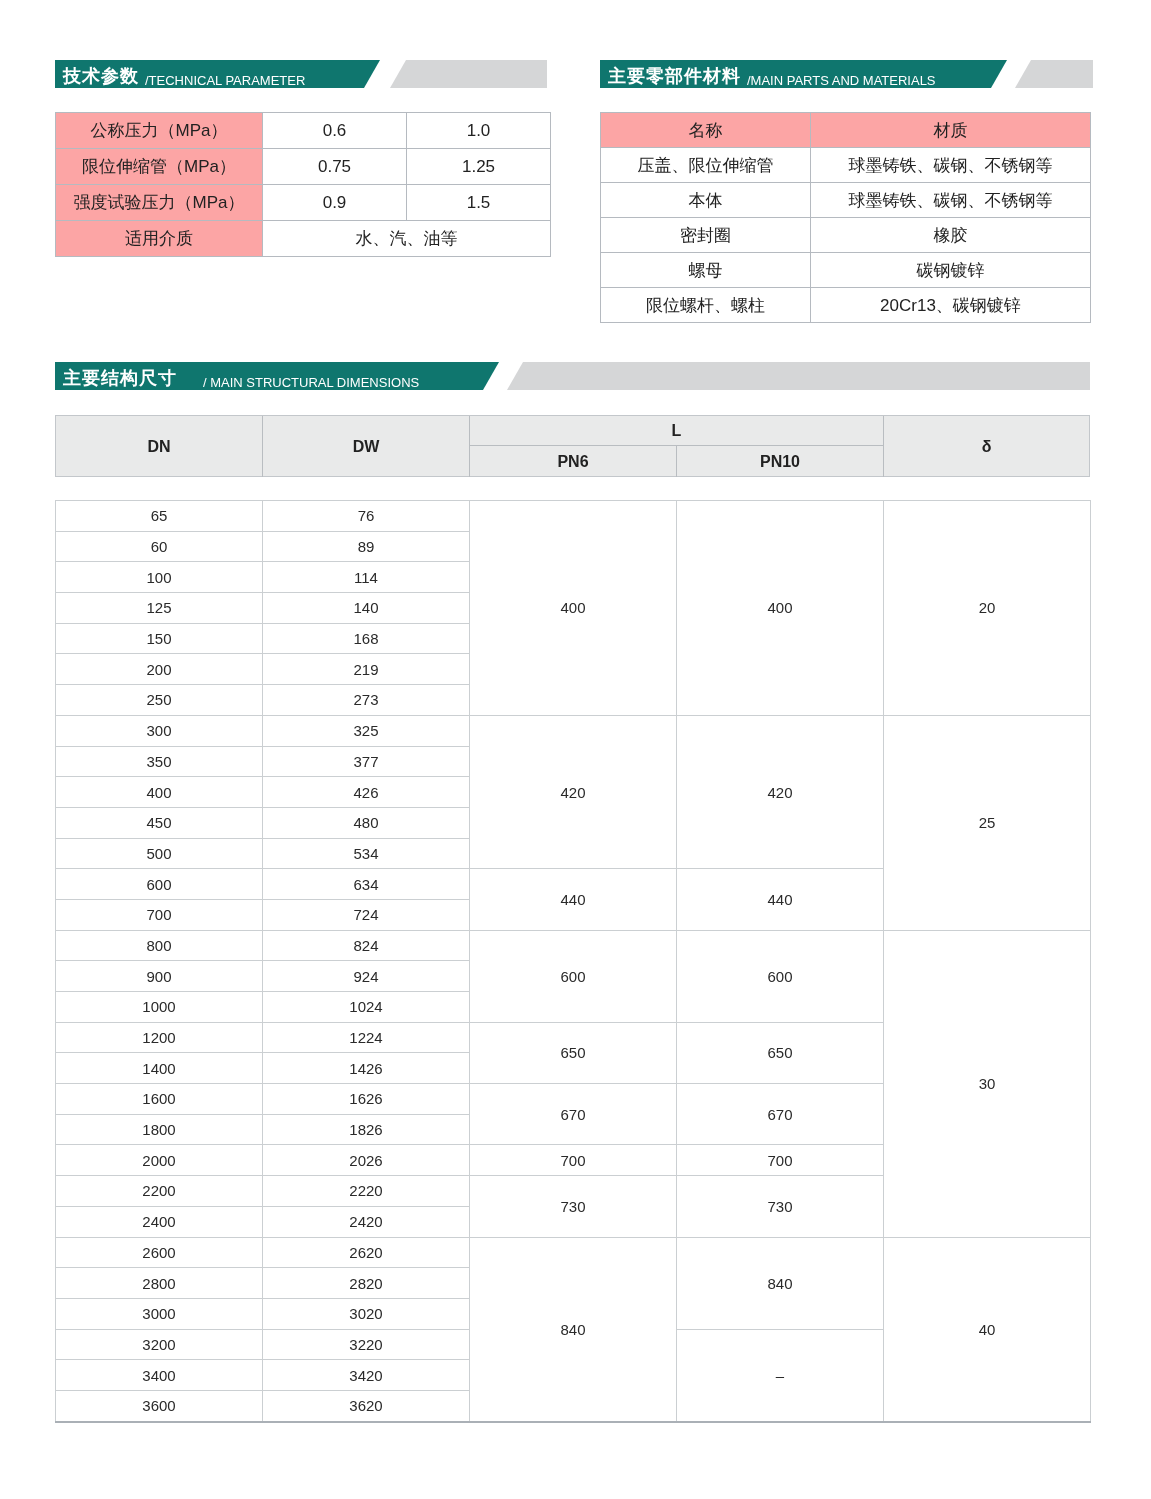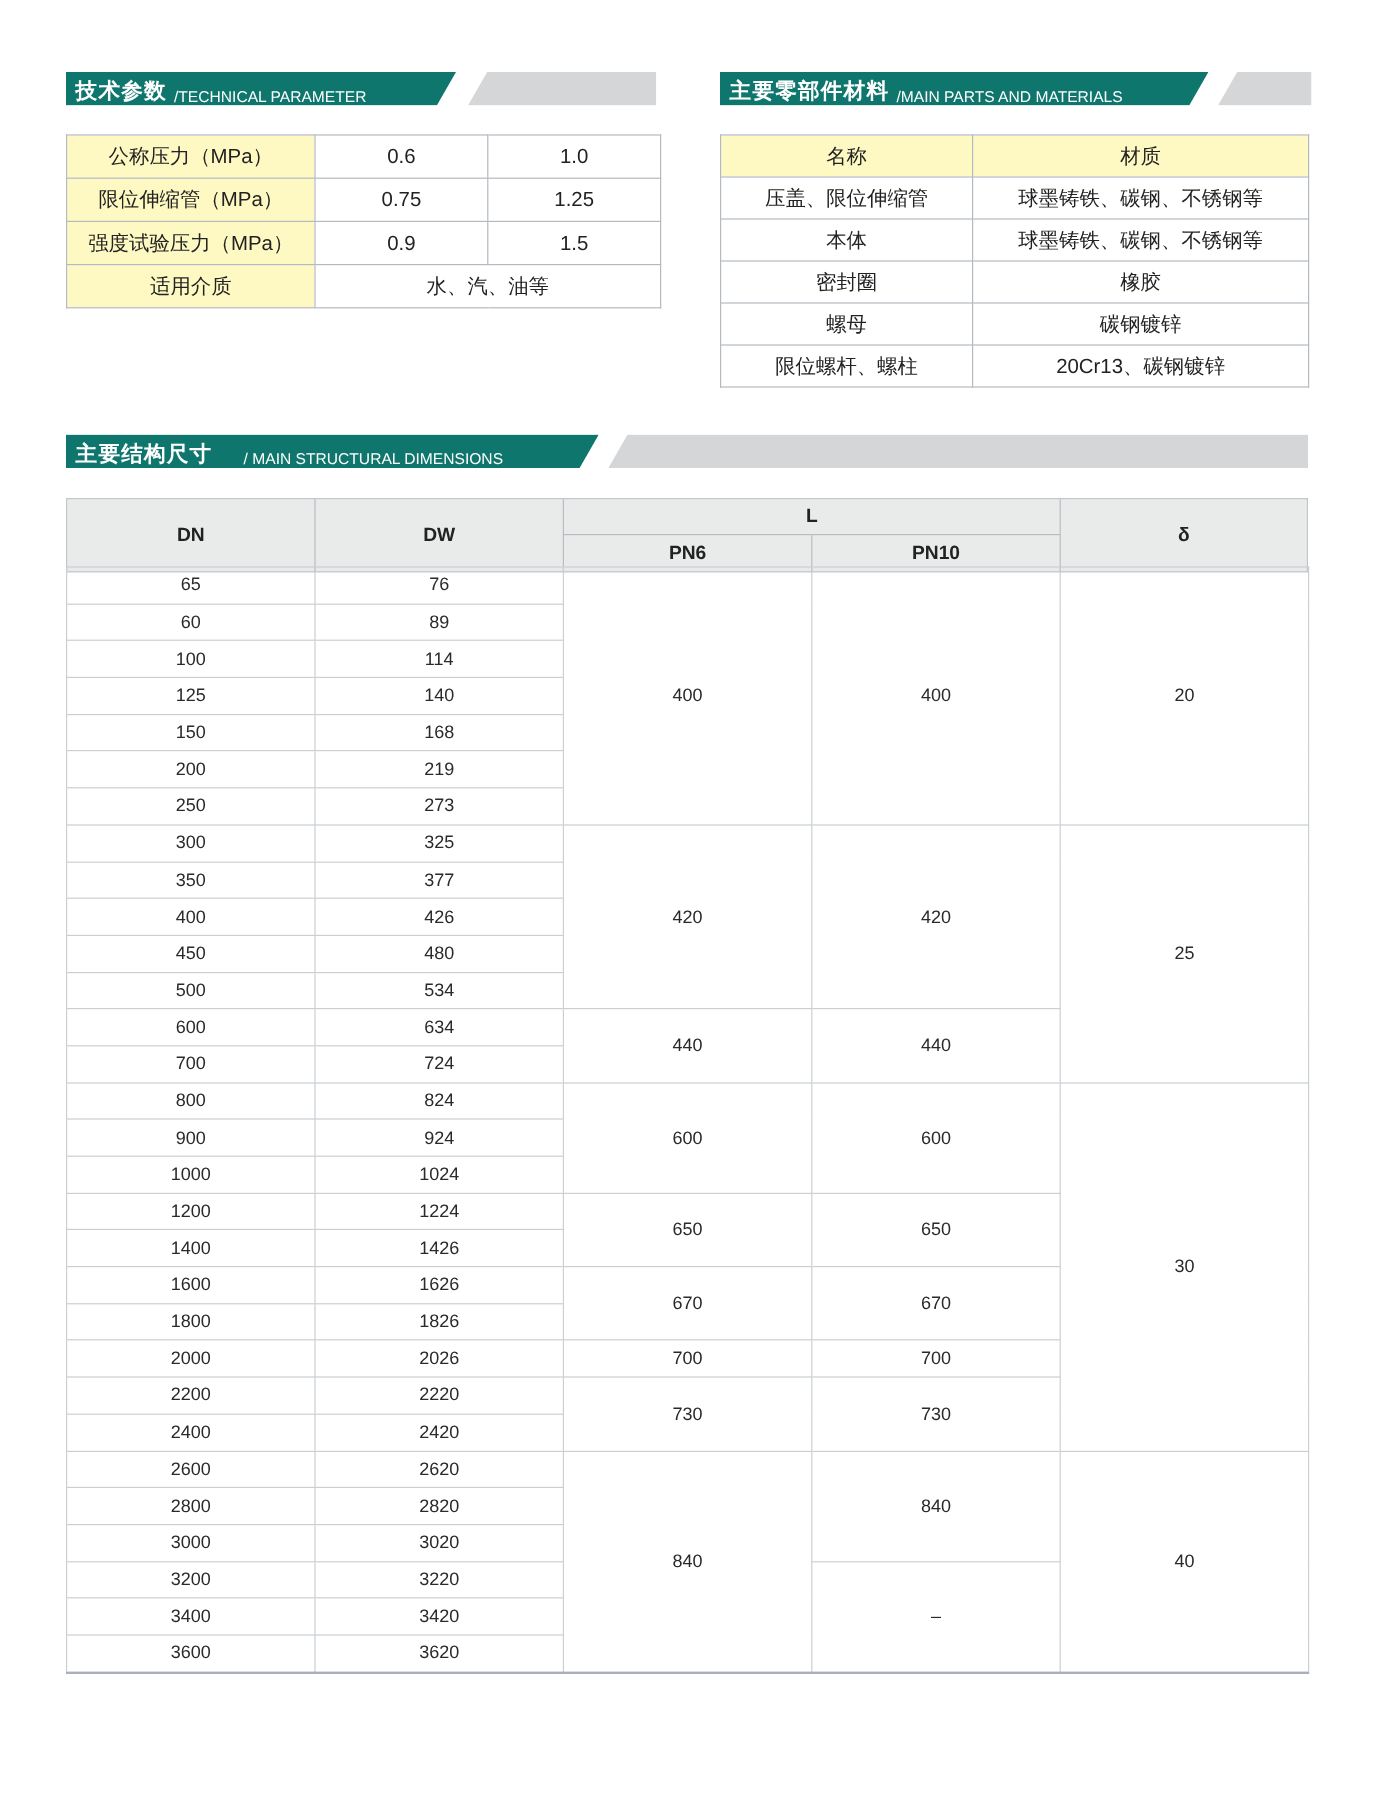--- a/index.html
+++ b/index.html
@@ -22,42 +22,42 @@
   .banner-en{font-size:13px;margin-left:6px;white-space:nowrap;}
   
   table{border-collapse:collapse;table-layout:fixed;}
   .small-table{position:absolute;}
   .small-table td,.small-table th{
     border:1px solid #b5bac0;text-align:center;vertical-align:middle;
     font-size:17px;font-weight:normal;padding:0;overflow:hidden;white-space:nowrap;
   }
   .tech-table td,.tech-table th{height:35px;}
   .mat-table td,.mat-table th{height:34px;}
-  .cell-gray{background:#fef9c3;font-weight:bold;}
+  .cell-gray{background:#fca5a5;font-weight:bold;}
   
   .dim-header{
     position:absolute;left:55px;top:415px;width:1035px;height:62px;
     box-sizing:border-box;border:1px solid #c3c7cb;background:#e9eaea;
     display:grid;
     grid-template-columns:207px 207px 207px 207px 1fr;
     grid-template-rows:30px 31px;
   }
   .dim-header div{
     display:flex;align-items:center;justify-content:center;
     font-weight:bold;font-size:16px;box-sizing:border-box;
   }
   .dh-dn{grid-row:1/3;grid-column:1;border-right:1px solid #b9bdc1;}
   .dh-dw{grid-row:1/3;grid-column:2;border-right:1px solid #b9bdc1;}
   .dh-l{grid-row:1;grid-column:3/5;border-right:1px solid #b9bdc1;border-bottom:1px solid #b9bdc1;}
   .dh-pn6{grid-row:2;grid-column:3;border-right:1px solid #b9bdc1;}
   .dh-pn10{grid-row:2;grid-column:4;border-right:1px solid #b9bdc1;}
   .dh-delta{grid-row:1/3;grid-column:5;}
   
   .dim-body{
-    position:absolute;left:55px;top:472px;width:1035px;
+    position:absolute;left:55px;top:500px;width:1035px;
     border:1px solid #b9bec3;border-bottom:2px solid #aab0b6;
   }
   .dim-body td{
     border:1px solid #cbcfd2;text-align:center;vertical-align:middle;
     font-size:15px;height:29.7px;padding:0;color:#2a2a2a;white-space:nowrap;
   }
 </style>
 </head>
 <body>
 

